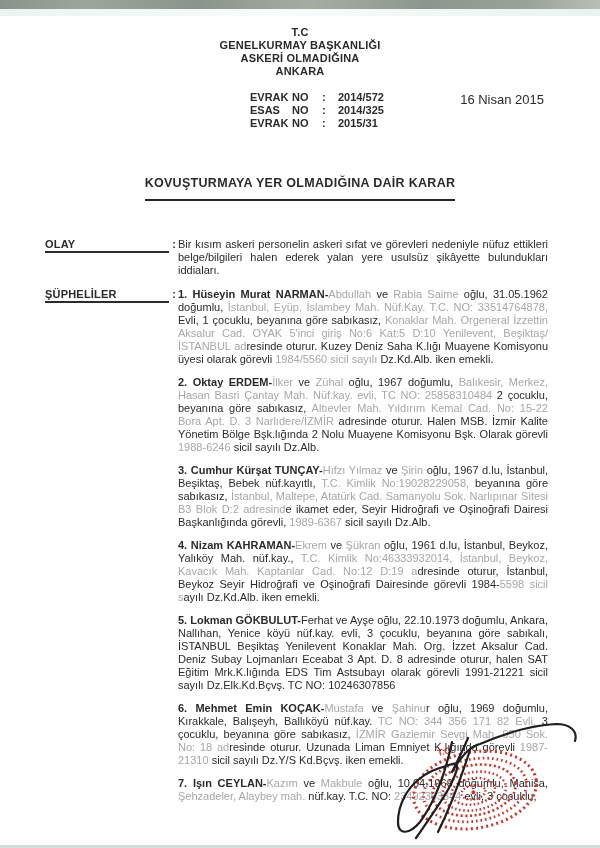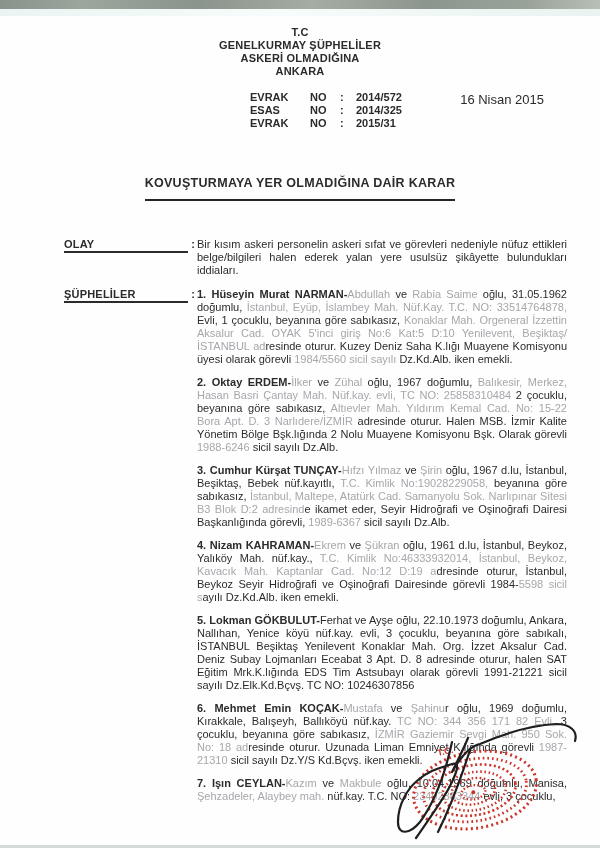--- a/index.html
+++ b/index.html
@@ -11,30 +11,30 @@
     background:linear-gradient(90deg,#8a938b 0%,#9da69d 14%,#8b948c 33%,#a5ada3 52%,#8d968e 71%,#9aa39a 88%,#b7bfb6 100%); }
   .scan-band-top-light { position:absolute; top:9px; left:0; width:600px; height:7px;
     background:linear-gradient(90deg,#e9f4f2 0%,#f6fcfb 45%,#e9f3f1 100%); }
   .scan-band-bottom { position:absolute; bottom:0; left:0; width:600px; height:3px; background:#d5dbd9; }
 
   .institution { text-align:center; padding-top:26px; font-size:11px; font-weight:700; line-height:13px; letter-spacing:.2px; }
 
   .meta-row { position:relative; margin-top:13px; }
   .case-block { margin-left:250px; font-size:11px; font-weight:700; line-height:13.2px; }
   .case-row { display:flex; }
-  .case-label { width:60px; }
+  .case-label { width:42px; }
   .case-no { width:30px; }
   .case-sep { width:16px; }
   .doc-date { position:absolute; top:1px; right:56px; font-size:13px; font-weight:400; }
 
   .title-wrap { text-align:center; margin-top:42px; }
   .title { display:inline-block; font-size:12.5px; font-weight:700; letter-spacing:.3px;
     border-bottom:2px solid #262626; padding-bottom:9px; }
 
-  .sections { margin-top:37px; padding-left:64px; padding-right:33px; }
+  .sections { margin-top:37px; padding-left:45px; padding-right:33px; }
   .sec-row { display:flex; align-items:flex-start; margin-bottom:11px; }
   .label-col { width:133px; flex:0 0 133px; display:flex; align-items:baseline; font-size:11px; }
   .sec-label { flex:1; font-weight:700; border-bottom:2px solid #2b2b2b; padding-bottom:1px; letter-spacing:.2px; }
   .sec-colon { font-weight:700; margin-left:3px; margin-right:2px; }
   .content-col { width:370px; flex:0 0 370px; font-size:11px; line-height:13px; text-align:justify; }
   .para { margin-bottom:10px; }
   .para:last-child { margin-bottom:0; }
   .seg.b { font-weight:700; }
   .seg.r { color:#a7a7ac; filter:blur(0.5px); }
 
@@ -43,21 +43,21 @@
 </head>
 <body>
 
 <div class="page">
 
   <div class="scan-band-top"></div>
   <div class="scan-band-top-light"></div>
 
   <div class="institution">
     <div>T.C</div>
-    <div>GENELKURMAY ŞÜPHELİLER</div>
+    <div>GENELKURMAY BAŞKANLIĞI</div>
     <div>ASKERİ OLMADIĞINA</div>
     <div>ANKARA</div>
   </div>
 
   <div class="meta-row">
     <div class="case-block">
       <div class="case-row">
         <span class="case-label">EVRAK</span>
         <span class="case-no">NO</span>
         <span class="case-sep">:</span>

